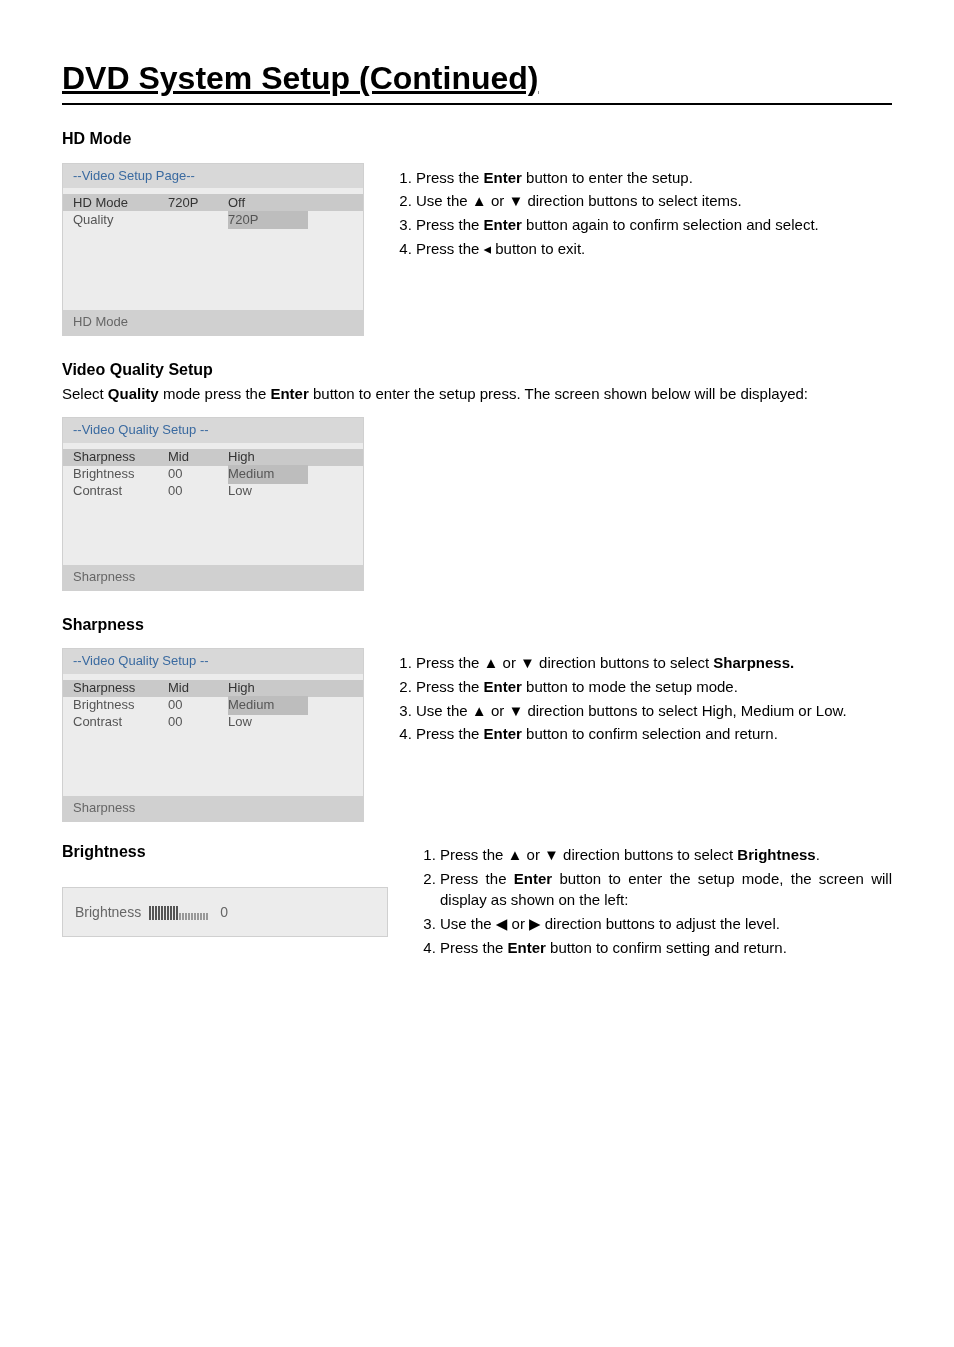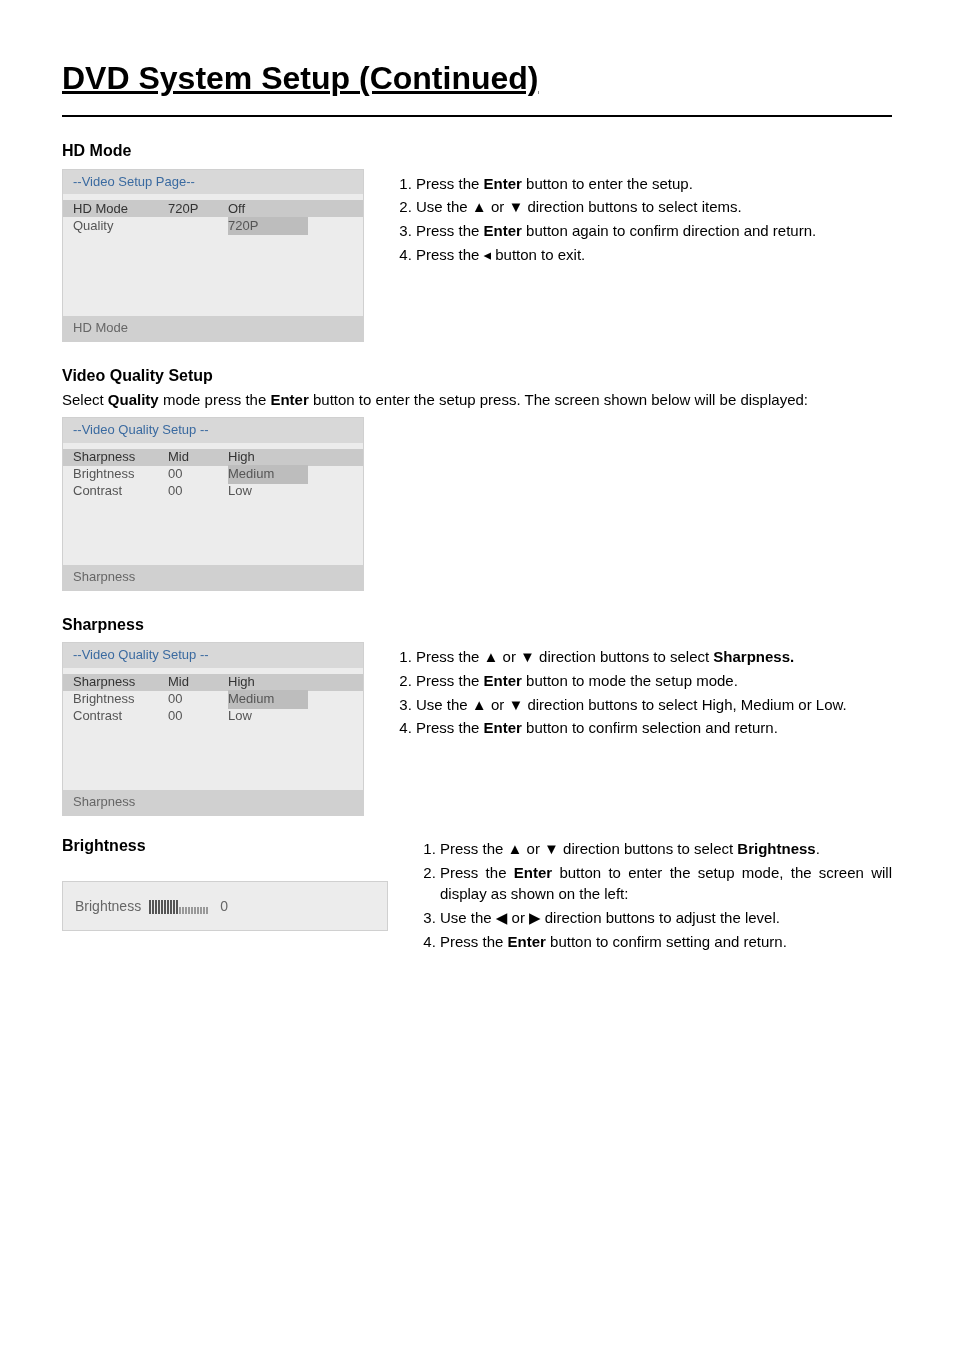--- a/index.html
+++ b/index.html
@@ -17,32 +17,32 @@
     box-sizing: border-box;
     padding: 55px 62px 55px 62px;
     position: relative;
   }
   h1.title {
     font-size: 32px;
     font-weight: bold;
     text-decoration: underline;
     margin: 0 0 4px 0;
     border-bottom: 2px solid #000;
-    padding-bottom: 14px;
+    padding-bottom: 2px;
   }
   h2.sub {
     font-weight: bold;
     font-size: 16px;
     margin: 22px 0 2px 0;
   }
   .row {
     display: flex;
     align-items: flex-start;
     gap: 30px;
-    margin-top: 6px;
+    margin-top: 12px;
   }
   .menu-box {
     width: 300px;
     background: #ececec;
     border: 1px solid #d0d0d0;
     font-size: 13px;
     color: #555;
     flex: 0 0 auto;
   }
   .menu-header {
@@ -142,21 +142,21 @@
             <span class="col2"></span>
             <span class="col3 sel-opt">720P</span>
           </div>
         </div>
       <div class="menu-footer">HD Mode</div>
     </div>
     <div class="right-col">
       <ol class="instr">
           <li><span>Press the </span><span class="b">Enter</span><span> button to enter the setup.</span></li>
           <li><span>Use the ▲ or ▼ direction buttons to select items.</span></li>
-          <li><span>Press the </span><span class="b">Enter</span><span> button again to confirm direction and return.</span></li>
+          <li><span>Press the </span><span class="b">Enter</span><span> button again to confirm selection and select.</span></li>
           <li><span>Press the ◂ button to exit.</span></li>
         </ol>
     </div>
   </div>
 
   <h2 class="sub">Video Quality Setup</h2>
   <p style="margin:0 0 6px 0;">
     <span>Select </span><span class="b">Quality</span><span> mode press the </span><span class="b">Enter</span><span> button to enter the setup press. The screen shown below will be displayed:</span>
   </p>
   <div class="row">

